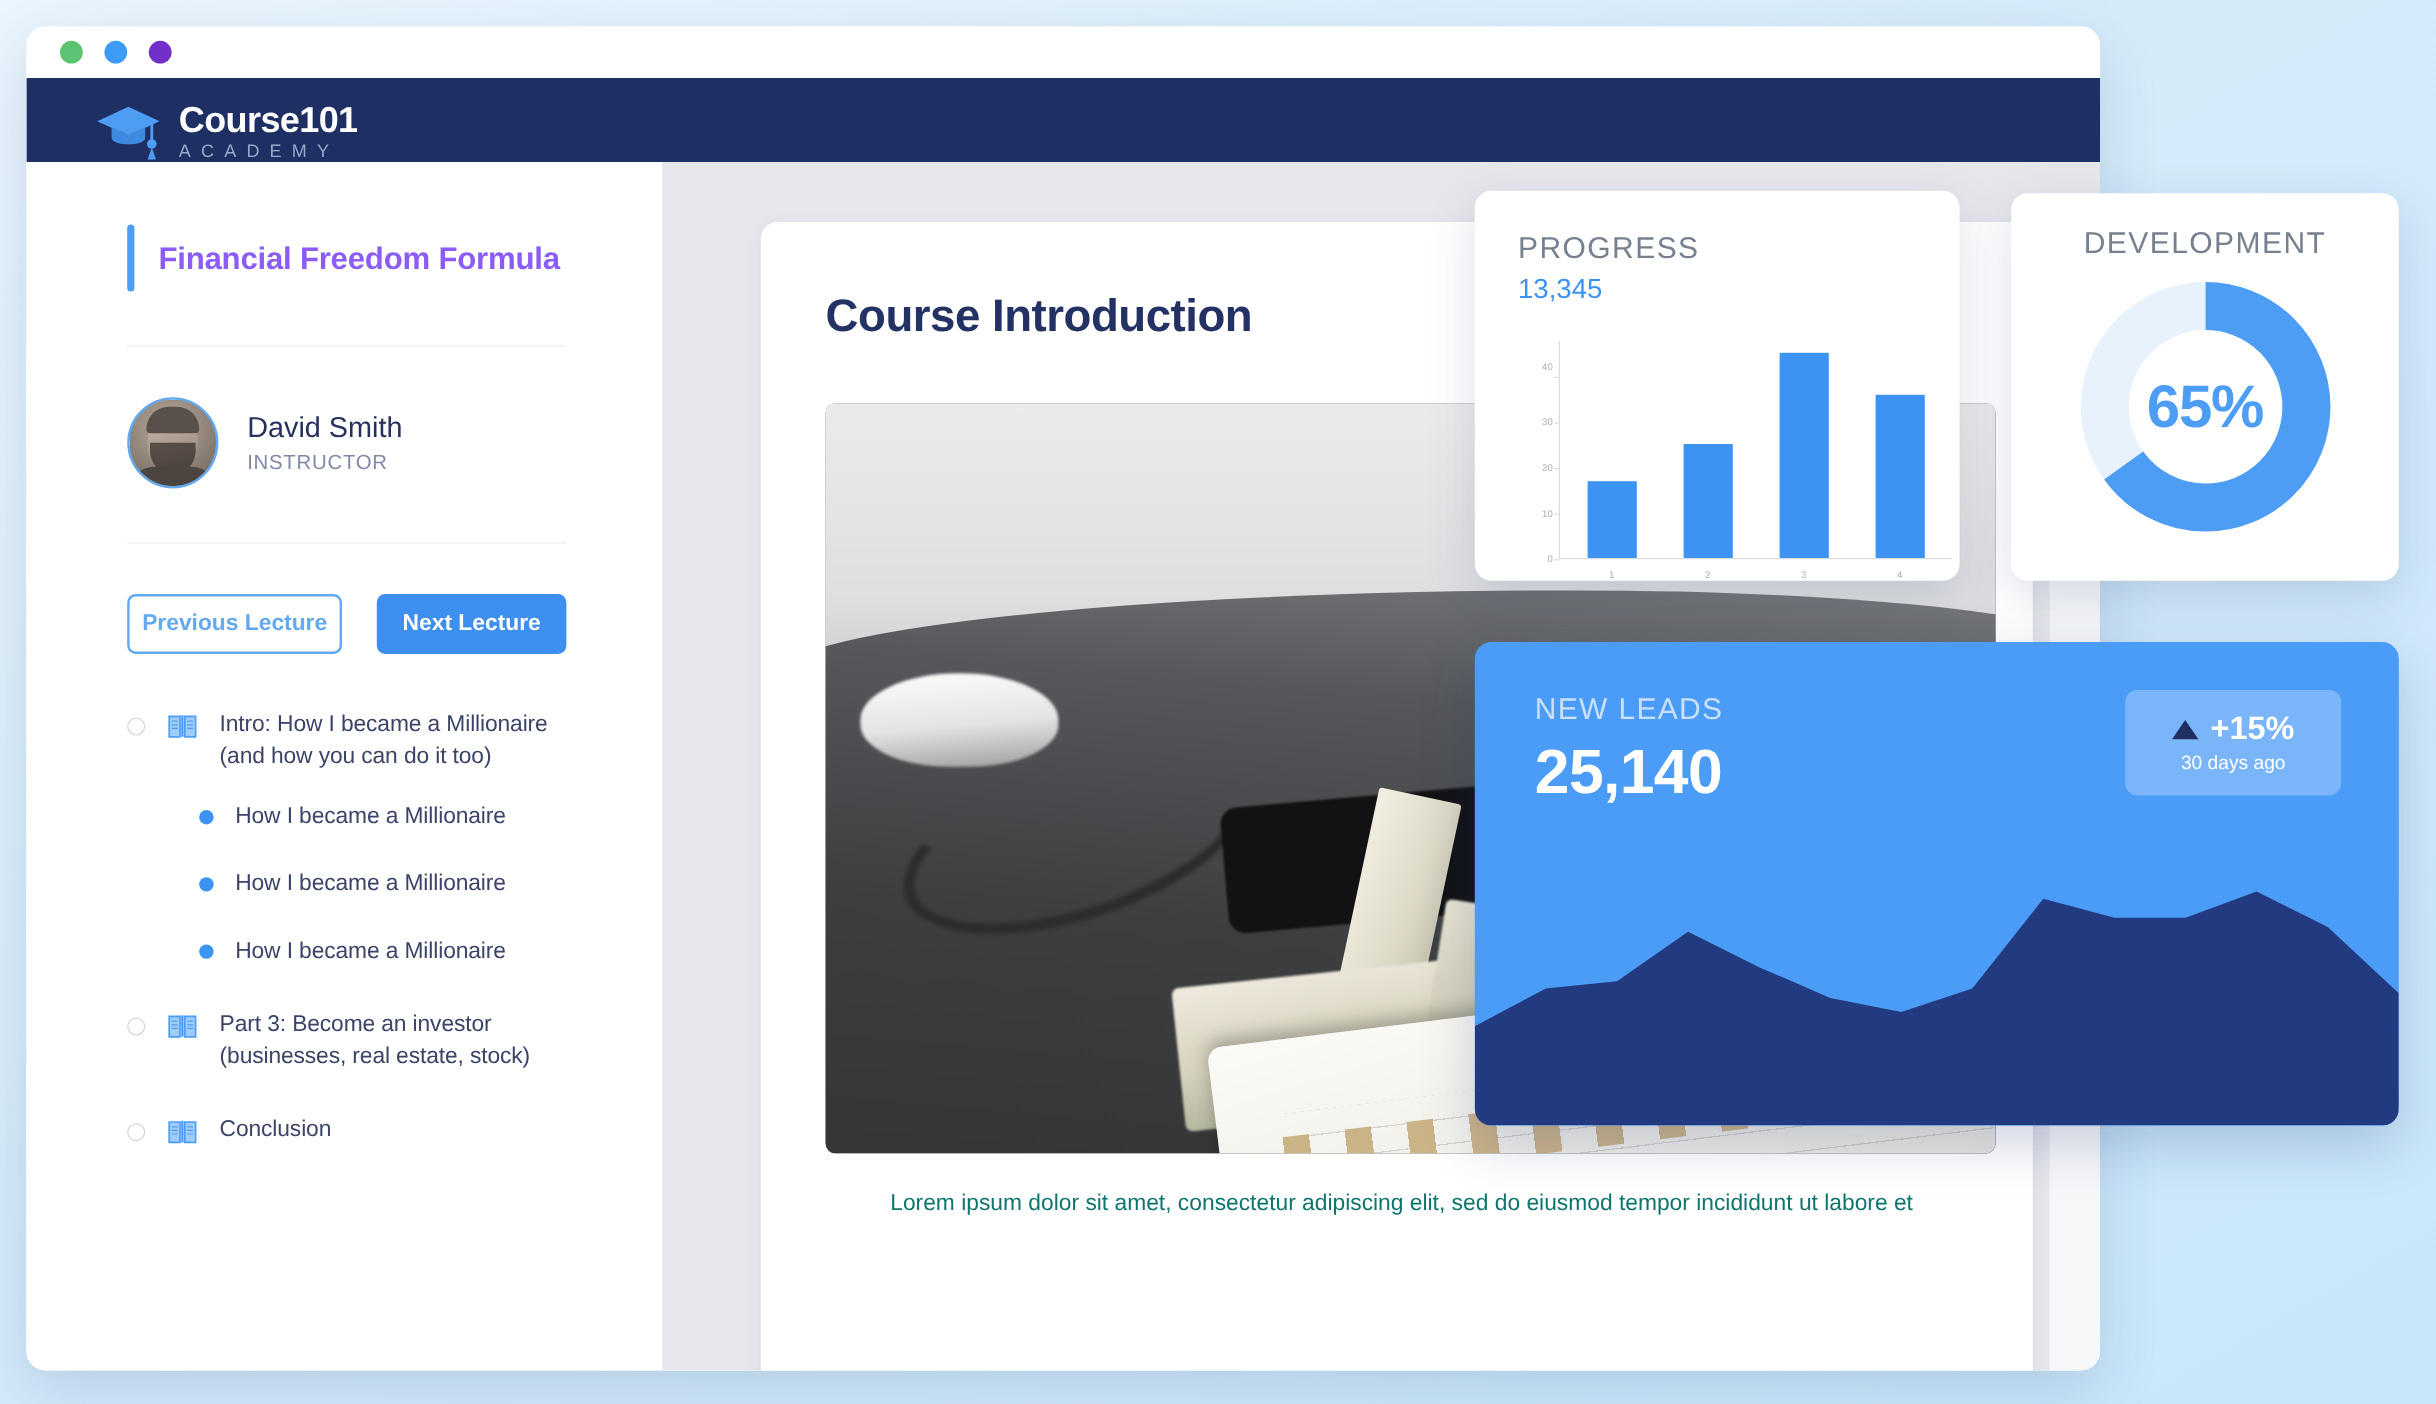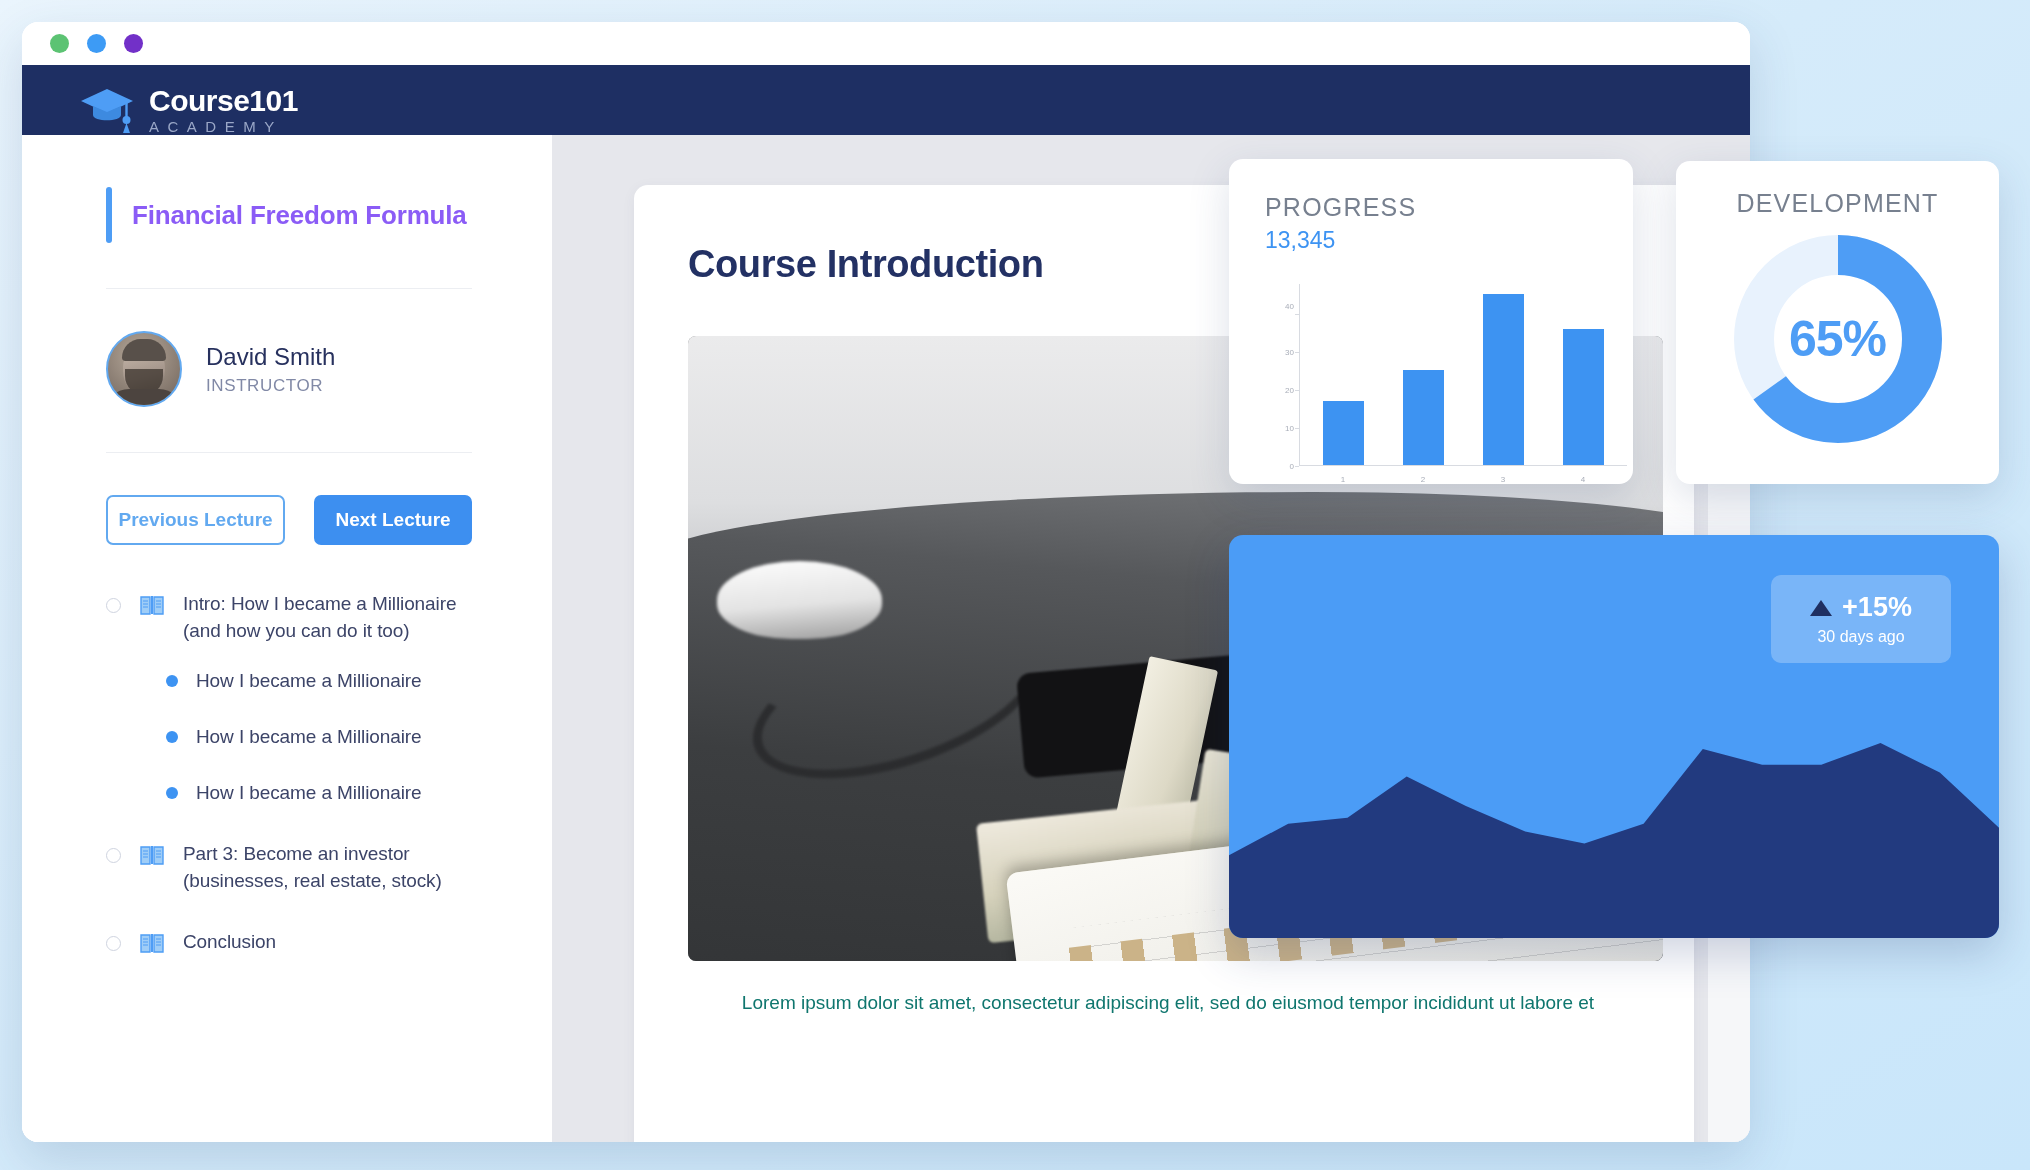--- a/index.html
+++ b/index.html
@@ -537,20 +537,24 @@
   <div class="donut-wrap">
     <svg viewBox="0 0 210 210" width="210" height="210">
       <circle cx="105" cy="105" r="84" fill="none" stroke="#e8f2fd" stroke-width="40"></circle>
       <circle id="donut-arc" cx="105" cy="105" r="84" fill="none" stroke="#4e9df5" stroke-width="40" transform="rotate(-90 105 105)" stroke-dasharray="343.0619177720054 527.7875658030853"></circle>
     </svg>
     <span class="donut-pct">65%</span>
   </div>
 </div>
 
 <div class="w-leads">
+  <div class="leads-head">
+    <div class="leads-label">NEW LEADS</div>
+    <div class="leads-value">25,140</div>
+  </div>
   <div class="badge">
     <div class="badge-top">
       <span class="tri"></span>
       <span>+15%</span>
     </div>
     <div class="badge-sub">30 days ago</div>
   </div>
   <svg class="leads-area" viewBox="0 0 770 240" preserveAspectRatio="none">
     <polygon id="area-poly" fill="#223a7f" points="0.0,157.2 59.2,125.7 118.5,119.8 177.7,78.5 236.9,108.0 296.2,133.6 355.4,145.4 414.6,125.7 473.8,50.9 533.1,66.7 592.3,66.7 651.5,45.0 710.8,74.6 770.0,129.7 770,240 0,240"></polygon>
   </svg>

